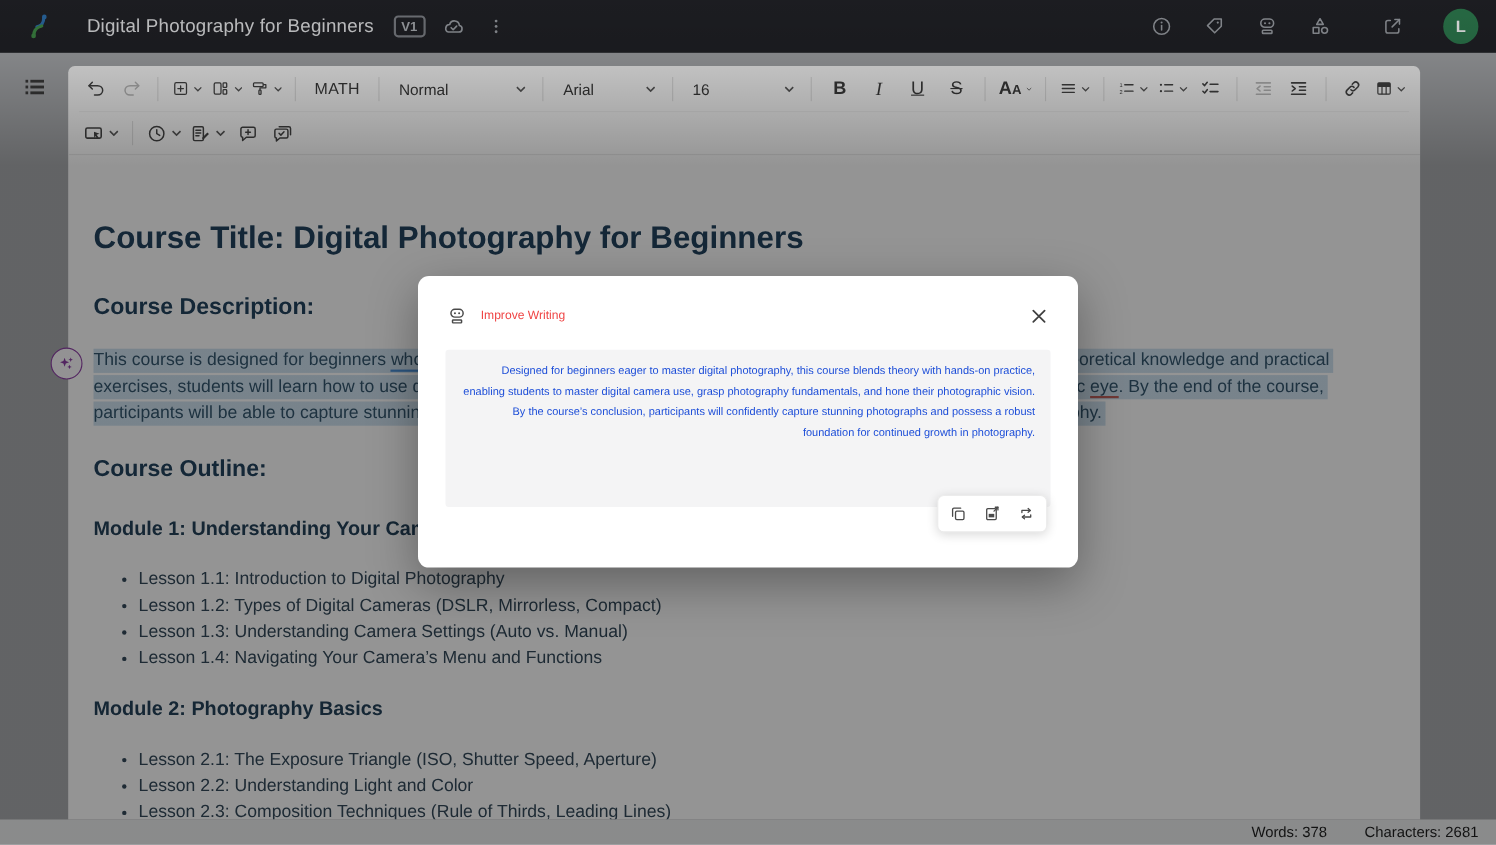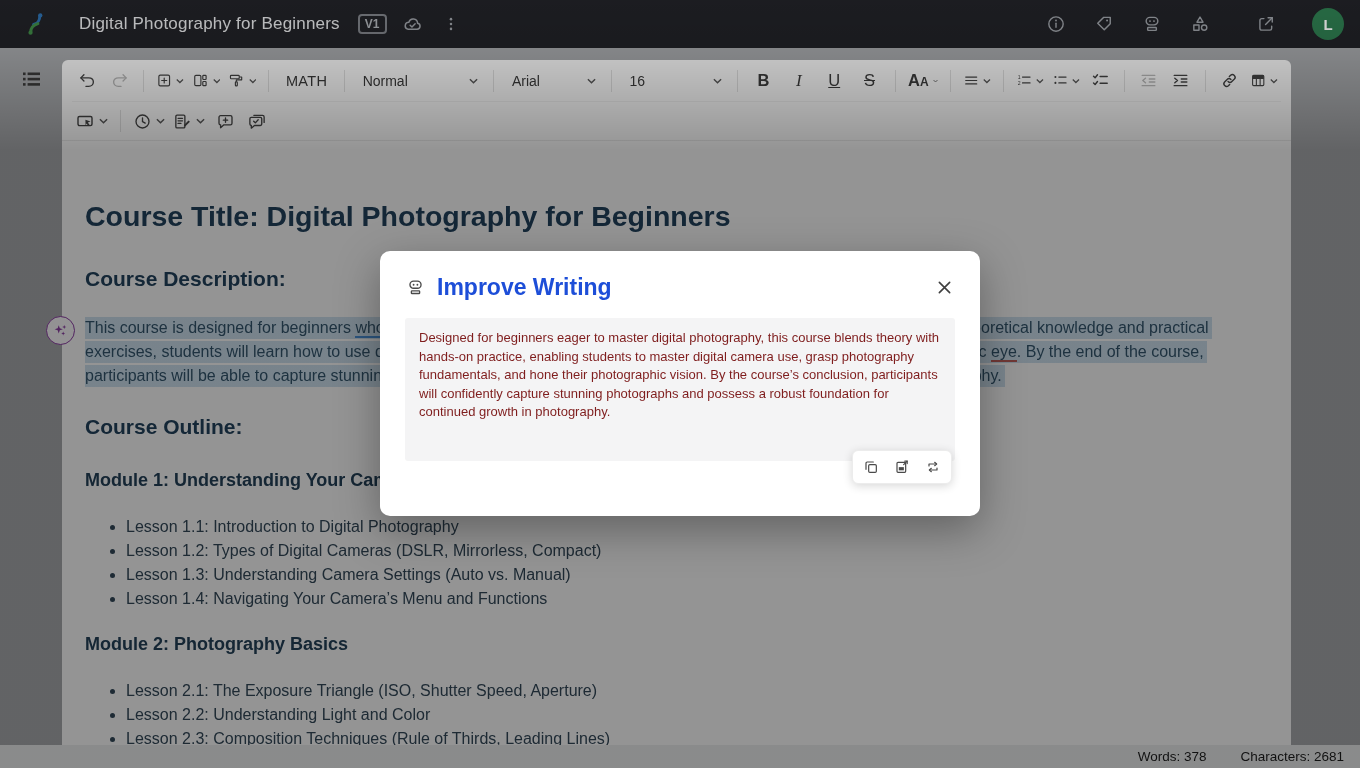--- a/index.html
+++ b/index.html
@@ -57,23 +57,23 @@
 
   
   .statusbar{position:absolute;left:0;right:0;bottom:0;height:23px;background:#edeff0;display:flex;justify-content:flex-end;align-items:center;gap:34px;padding-right:16px;font-size:13.5px;color:#1e1e1e;z-index:1;}
 
   
   .dim{position:absolute;inset:0;z-index:10;pointer-events:none;background:linear-gradient(180deg,rgba(0,0,0,.16) 0px,rgba(0,0,0,.22) 48px,rgba(0,0,0,.42) 150px,rgba(0,0,0,.42) 100%);}
 
   
   .modal{position:absolute;left:380px;top:251px;width:600px;height:265px;background:#fff;border-radius:10px;box-shadow:0 14px 44px rgba(0,0,0,.34);z-index:20;box-sizing:border-box;}
   .modal-head{display:flex;align-items:center;padding:22px 22px 0 26px;color:#4a4a4a;}
-  .modal-title{margin-left:12px;font-size:23px;color:#1d4ed8;font-weight:700;}
+  .modal-title{margin-left:12px;font-size:11px;color:#ef4444;font-weight:400;}
   .mclose{margin-left:auto;background:none;border:none;color:#3f3f3f;width:28px;height:28px;display:flex;align-items:center;justify-content:center;cursor:pointer;padding:0;}
-  .modal-body{margin:17px 25px 0;background:#f4f4f5;border-radius:3px;height:143px;box-sizing:border-box;padding:11px 14px;font-size:13px;line-height:18.6px;color:#7f1d1d;}
+  .modal-body{margin:17px 25px 0;background:#f4f4f5;border-radius:3px;height:143px;box-sizing:border-box;padding:11px 14px;font-size:10px;line-height:18.6px;color:#1d4ed8;text-align:right;}
   .modal-body p{margin:0;}
   .modal-actions{position:absolute;right:28px;top:199px;height:32px;background:#fff;border:1px solid #ececec;border-radius:6px;box-shadow:0 2px 10px rgba(0,0,0,.16);display:flex;align-items:center;padding:0 6px;gap:7px;}
   .ma-btn{width:24px;height:24px;background:none;border:none;display:flex;align-items:center;justify-content:center;color:#4a4a4a;padding:0;cursor:pointer;}
 </style>
 </head>
 <body>
 
 <div class="app">
 
   <div class="hdr">

